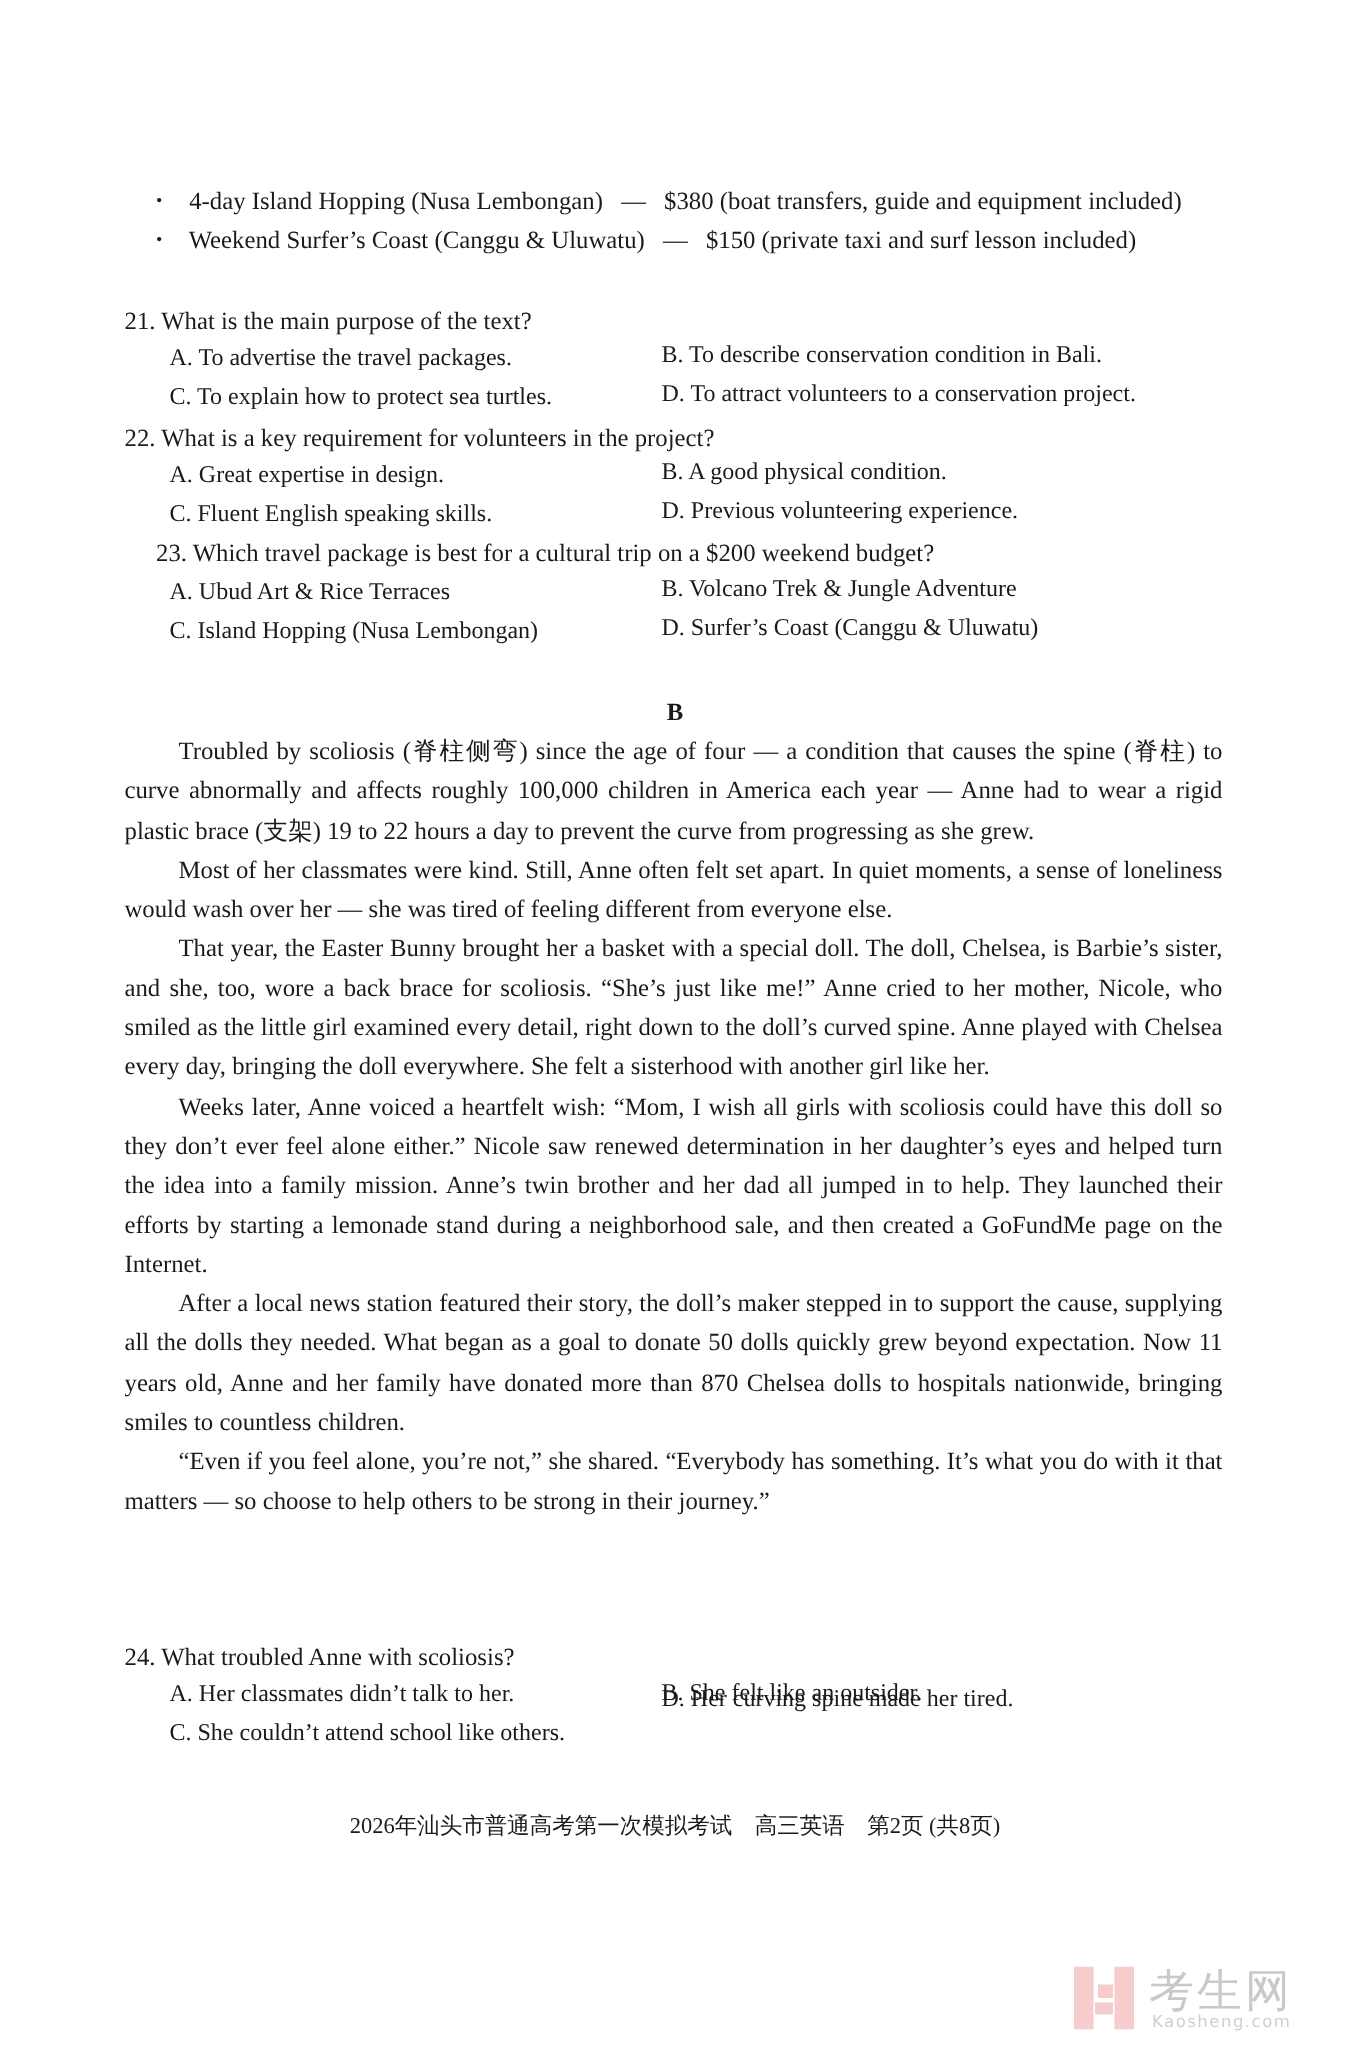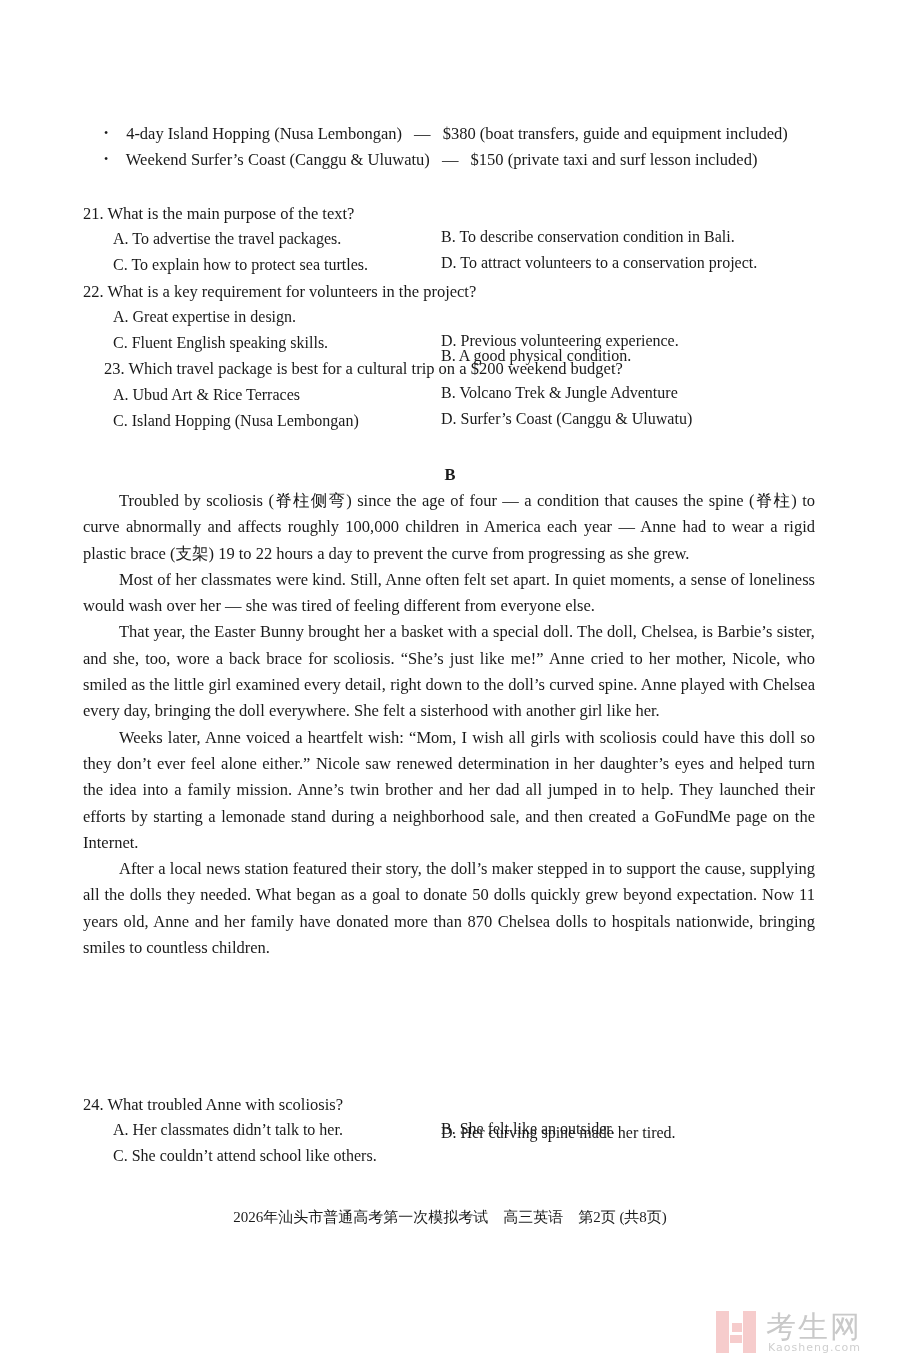--- a/index.html
+++ b/index.html
@@ -44,37 +44,38 @@
   </div>
 
   <div class="q" style="top:204px;">21. What is the main purpose of the text?</div>
   <div class="opt optA" style="top:230px;">A. To advertise the travel packages.</div>
   <div class="opt optB" style="top:228px;">B. To describe conservation condition in Bali.</div>
   <div class="opt optB" style="top:254px;">D. To attract volunteers to a conservation project.</div>
   <div class="opt optA" style="top:256px;">C. To explain how to protect sea turtles.</div>
 
   <div class="q" style="top:282px;">22. What is a key requirement for volunteers in the project?</div>
   <div class="opt optA" style="top:308px;">A. Great expertise in design.</div>
-  <div class="opt optB" style="top:306px;margin-top:41px;">B. A good physical condition.</div>
+  <div class="opt optB" style="top:306px;">B. A good physical condition.</div>
   <div class="opt optA" style="top:334px;">C. Fluent English speaking skills.</div>
   <div class="opt optB" style="top:332px;">D. Previous volunteering experience.</div>
 
   <div class="q" style="top:359px;margin-left:21px;">23. Which travel package is best for a cultural trip on a $200 weekend budget?</div>
   <div class="opt optA" style="top:386px;">A. Ubud Art &amp; Rice Terraces</div>
   <div class="opt optB" style="top:384px;">B. Volcano Trek &amp; Jungle Adventure</div>
   <div class="opt optA" style="top:412px;">C. Island Hopping (Nusa Lembongan)</div>
   <div class="opt optB" style="top:410px;">D. Surfer’s Coast (Canggu &amp; Uluwatu)</div>
 
   <div class="sec-title">B</div>
   <div class="passage">
     <p>Troubled by scoliosis (脊柱侧弯) since the age of four — a condition that causes the spine (脊柱) to curve abnormally and affects roughly 100,000 children in America each year — Anne had to wear a rigid plastic brace (支架) 19 to 22 hours a day to prevent the curve from progressing as she grew.</p>
     <p>Most of her classmates were kind. Still, Anne often felt set apart. In quiet moments, a sense of loneliness would wash over her — she was tired of feeling different from everyone else.</p>
     <p>That year, the Easter Bunny brought her a basket with a special doll. The doll, Chelsea, is Barbie’s sister, and she, too, wore a back brace for scoliosis. “She’s just like me!” Anne cried to her mother, Nicole, who smiled as the little girl examined every detail, right down to the doll’s curved spine. Anne played with Chelsea every day, bringing the doll everywhere. She felt a sisterhood with another girl like her.</p>
     <p>Weeks later, Anne voiced a heartfelt wish: “Mom, I wish all girls with scoliosis could have this doll so they don’t ever feel alone either.” Nicole saw renewed determination in her daughter’s eyes and helped turn the idea into a family mission. Anne’s twin brother and her dad all jumped in to help. They launched their efforts by starting a lemonade stand during a neighborhood sale, and then created a GoFundMe page on the Internet.</p>
     <p>After a local news station featured their story, the doll’s maker stepped in to support the cause, supplying all the dolls they needed. What began as a goal to donate 50 dolls quickly grew beyond expectation. Now 11 years old, Anne and her family have donated more than 870 Chelsea dolls to hospitals nationwide, bringing smiles to countless children.</p>
+    <p>“Even if you feel alone, you’re not,” she shared. “Everybody has something. It’s what you do with it that matters — so choose to help others to be strong in their journey.”</p>
   </div>
 
   <div class="q" style="top:1095px;">24. What troubled Anne with scoliosis?</div>
   <div class="opt optA" style="top:1121px;">A. Her classmates didn’t talk to her.</div>
   <div class="opt optB" style="top:1120px;">B. She felt like an outsider.</div>
   <div class="opt optA" style="top:1147px;">C. She couldn’t attend school like others.</div>
   <div class="opt optB" style="top:1124px;">D. Her curving spine made her tired.</div>
 
   <div class="footer">2026年汕头市普通高考第一次模拟考试　高三英语　第2页 (共8页)</div>
 

